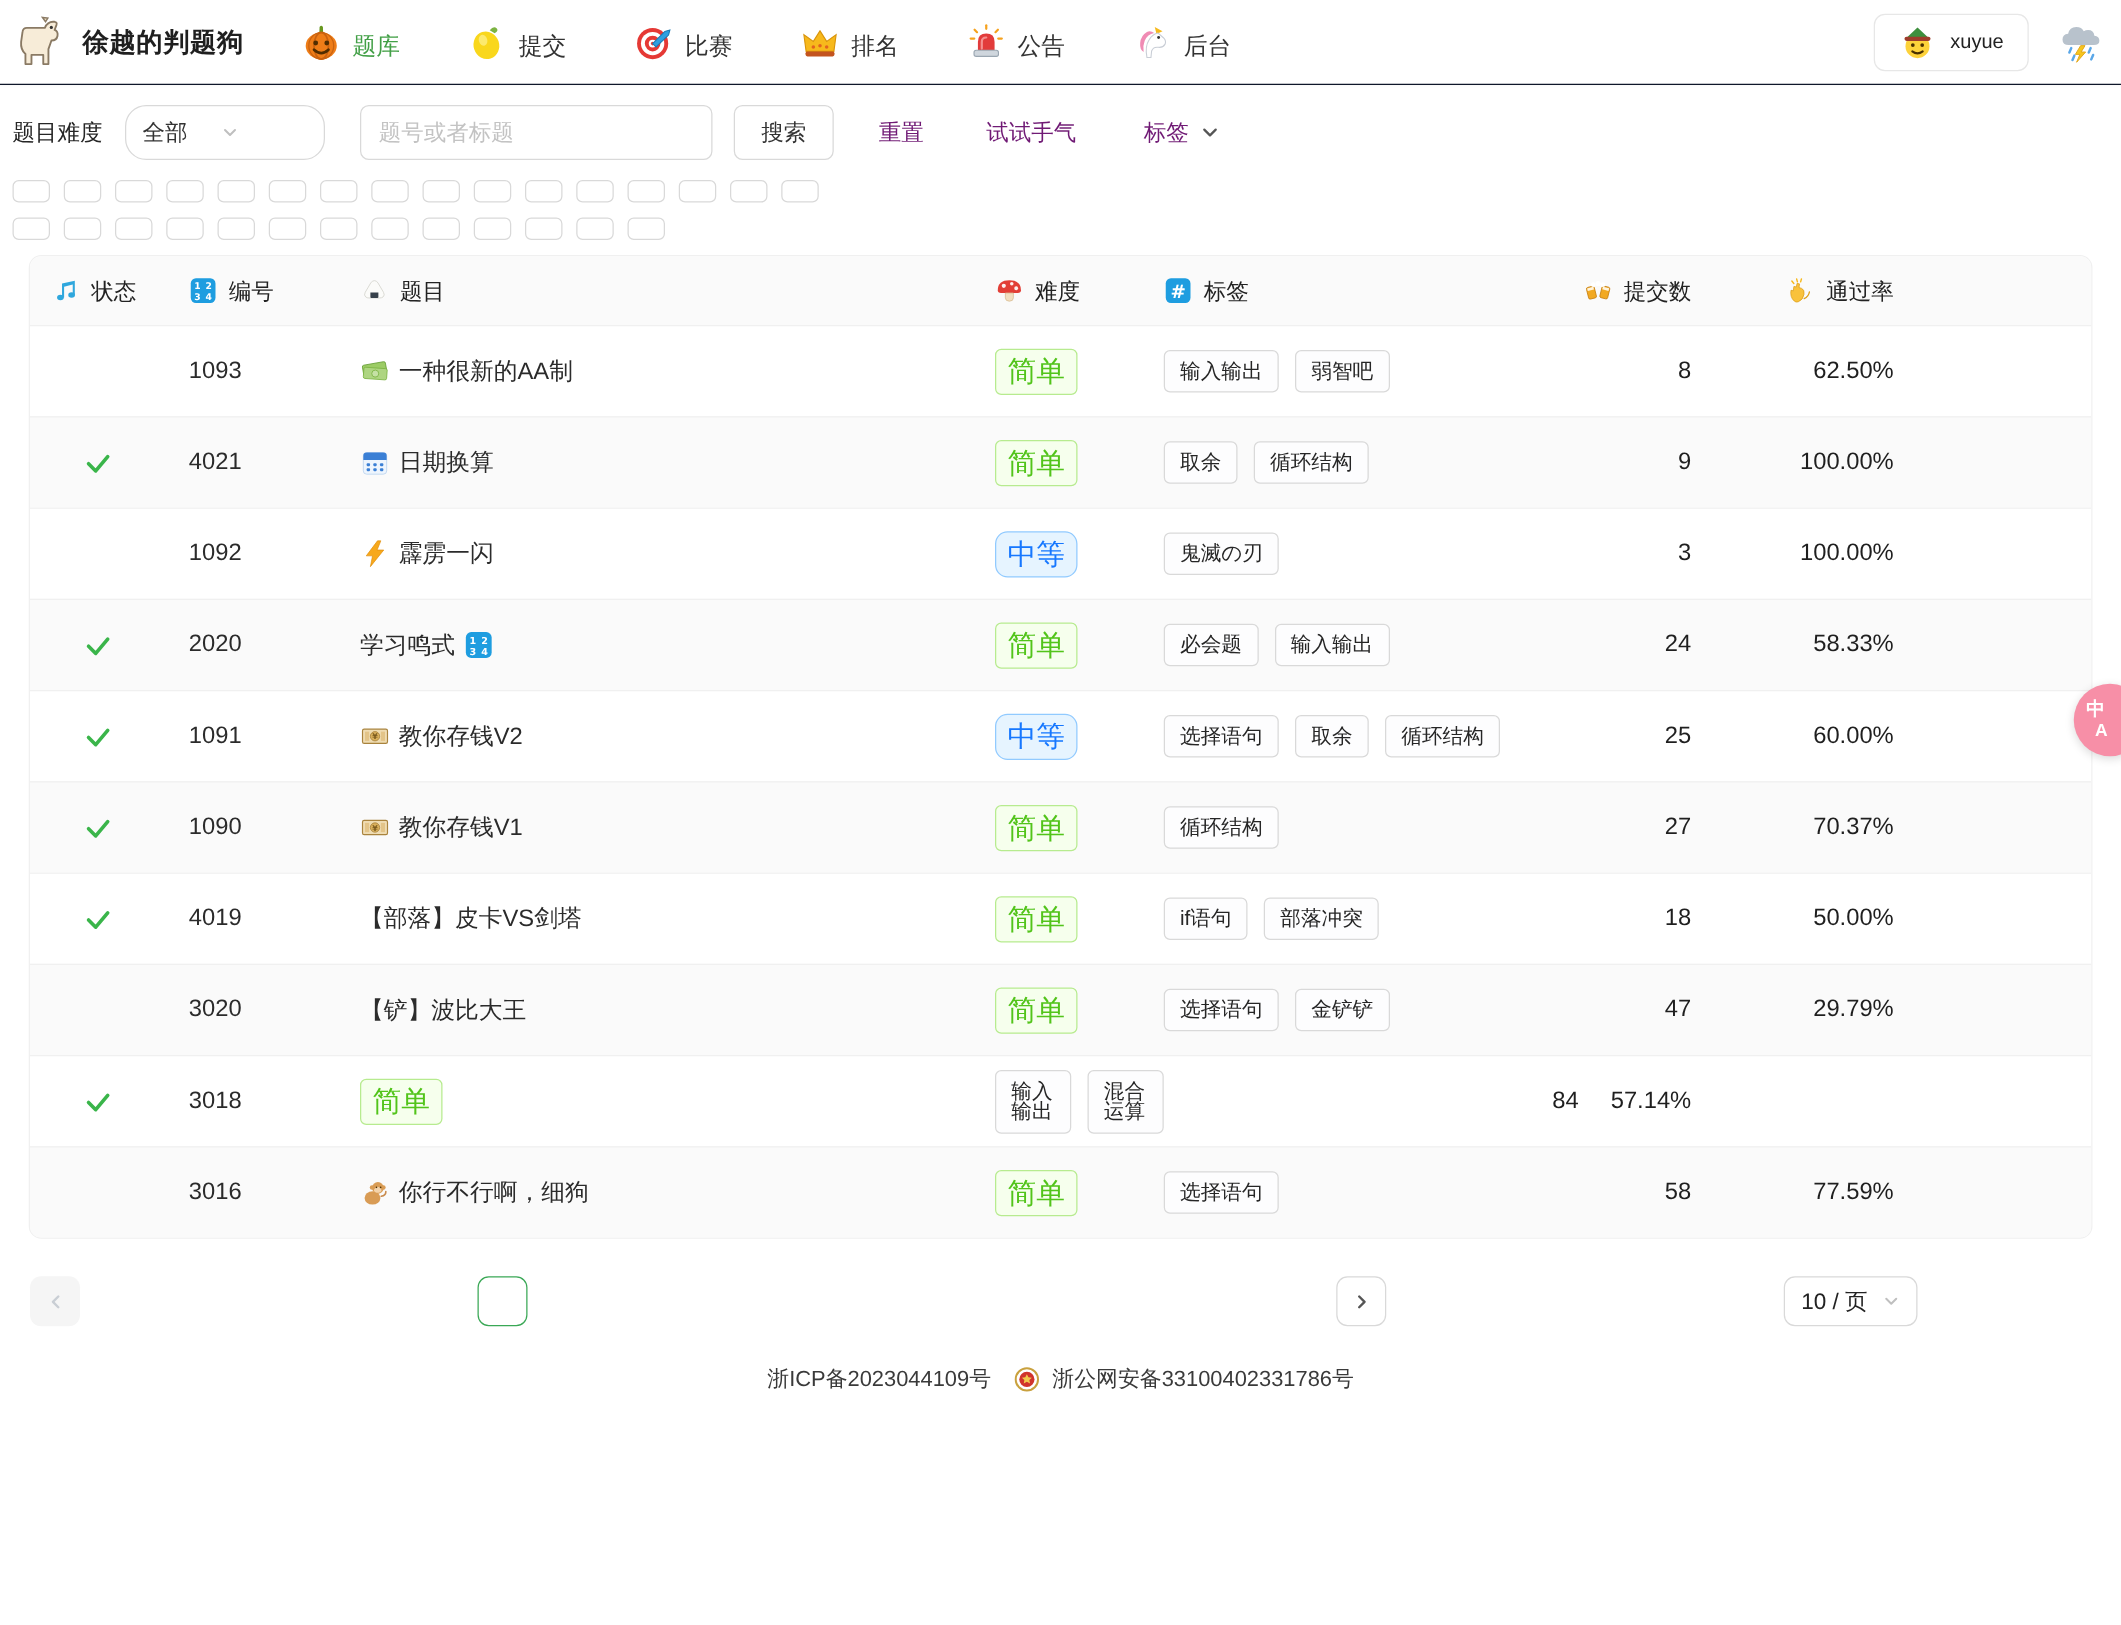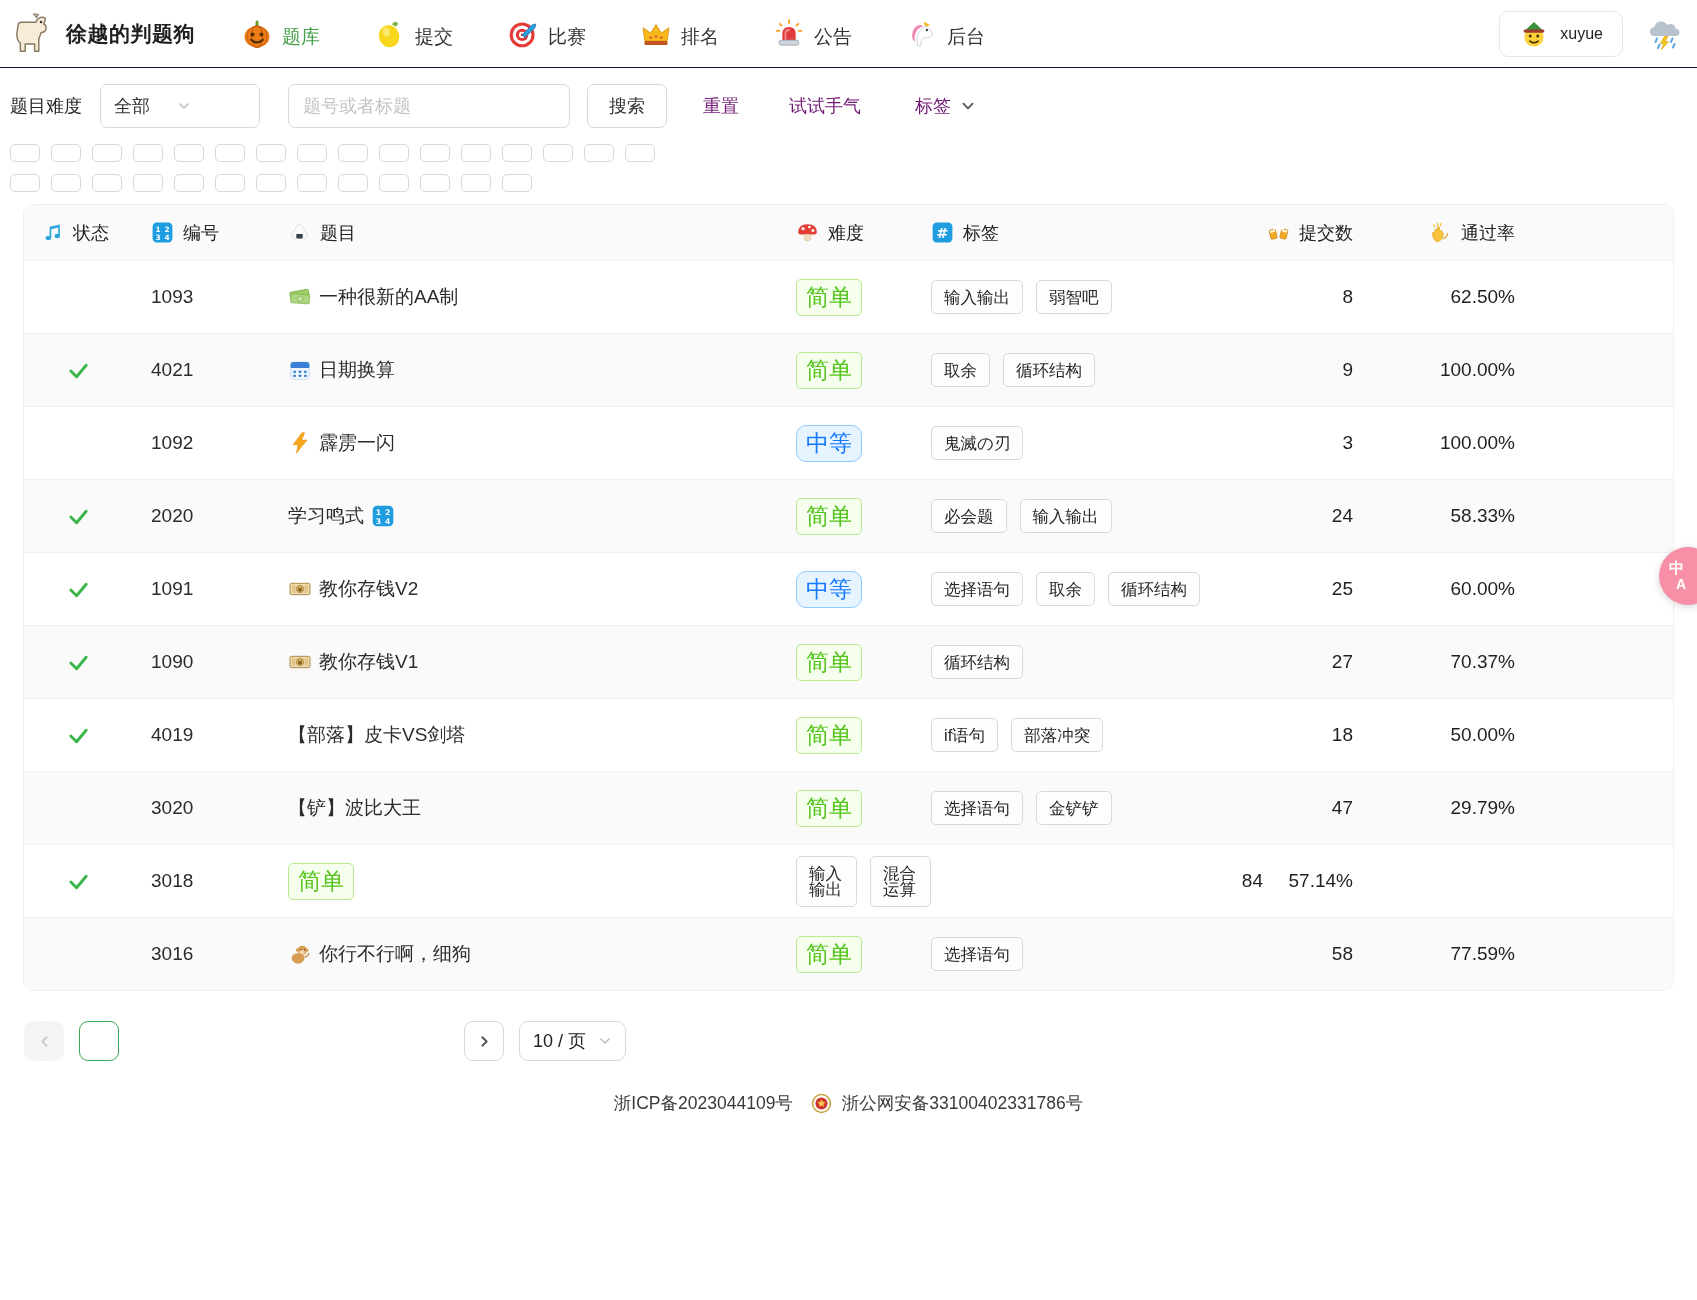--- a/index.html
+++ b/index.html
@@ -20,21 +20,21 @@
   .nav-right { margin-left:auto; display:flex; align-items:center; gap:24px; }
   .user-btn { display:flex; align-items:center; gap:11px; border:1px solid #e7e7e7;
               border-radius:9px; padding:7px 19px; font-size:16px; color:#222; background:#fff; cursor:pointer; }
   .avatar { width:30px; height:30px; }
   .weather { width:36px; height:36px; cursor:pointer; }
 
   
   .filter-bar { display:flex; align-items:center; margin:16px 0 0 10px; }
   .filter-label { font-size:18px; color:#262626; }
   .select { display:flex; align-items:center; width:160px; height:44px;
-            border:1px solid #d9d9d9; border-radius:7px; padding:0 13px; font-size:18px; color:#333;
+            border:1px solid #d9d9d9; border-radius:17px; padding:0 13px; font-size:18px; color:#333;
             margin-left:18px; background:#fff; cursor:pointer;gap:27px; }
   .chev { width:14px; height:14px; color:#bfbfbf; }
   .search-input { width:282px; height:44px; border:1px solid #d9d9d9; border-radius:7px;
                   padding:0 14px; font-size:18px; margin-left:28px; outline:none; }
   .search-input::placeholder { color:#c3c3c3; }
   .btn { height:44px; padding:0 21px; border:1px solid #d9d9d9; border-radius:7px;
          background:#fff; font-size:18px; color:#333; cursor:pointer;
          font-family:"Liberation Sans","DejaVu Sans",sans-serif; }
   .btn-search { margin-left:17px; }
   .text-btn { border:none; background:none; font-size:18px; color:#701a75; cursor:pointer;
@@ -69,21 +69,21 @@
   .t-icon { width:24px; height:24px; flex:none; }
   .badge { font-size:23px; padding:6px 9px; border-radius:5px; border:1px solid; line-height:1; }
   .badge.easy { color:#52c41a; background:#f6ffed; border-color:#b7eb8f; }
   .badge.medium { color:#1677ff; background:#e6f4ff; border-color:#91caff;border-radius:10px; }
   .cell.tags { gap:13px; }
   .chip { border:1px solid #d9d9d9; border-radius:5px; background:#fdfdfe; padding:8px 12px;
           font-size:16.5px; color:#262626; line-height:1; cursor:pointer; }
   .cell.num { justify-content:flex-end; font-size:19px; color:#1f1f1f; }
 
   
-  .pagination { display:flex; justify-content:flex-start; align-items:center; gap:15px;
+  .pagination { display:flex; justify-content:space-between; align-items:center; gap:15px;
                 margin-top:30px; padding-right:163px;padding-left:24px; }
   .page, .pg-nav { min-width:40px; height:40px; border-radius:9px; display:flex; align-items:center;
                    justify-content:center; font-size:18px; color:#333; background:#fff; border:none;
                    cursor:pointer; font-family:"Liberation Sans","DejaVu Sans",sans-serif; }
   .pg-prev { background:#f5f5f5; color:#c9ced4; cursor:default; }
   .pg-next { border:1px solid #d9d9d9; color:#555; }
   .pg-nav .chev { width:15px; height:15px; color:currentColor; }
   .page.active { border:1px solid #3aa856; color:#3aa856; }
   .page.ellipsis { color:#8c8c8c; font-size:13px; letter-spacing:2px; cursor:pointer; }
   .size-select { height:40px; border:1px solid #d9d9d9; border-radius:9px; display:flex;

